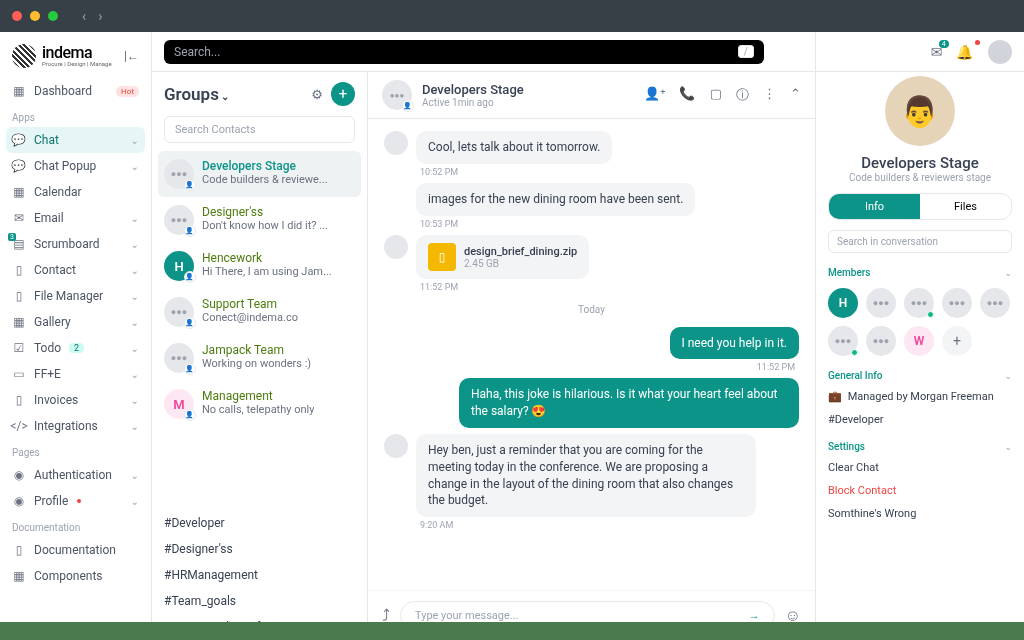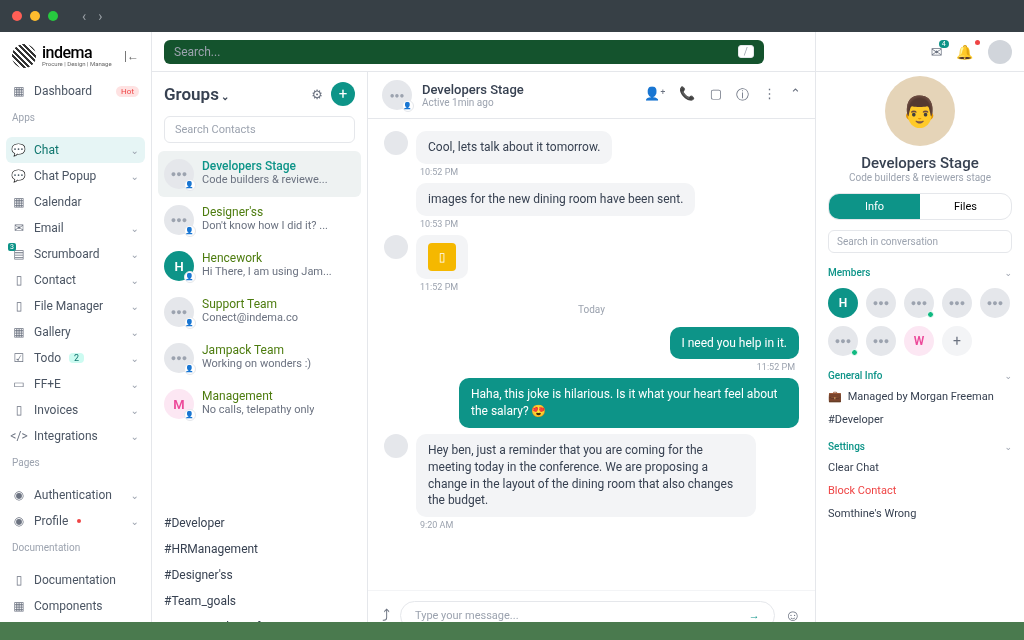--- a/index.html
+++ b/index.html
@@ -19,24 +19,24 @@
 .logo-text .t1 { font-size: 16px; font-weight: 500; letter-spacing:-0.5px; }
 .logo-text .t2 { font-size: 6px; color:#666; }
 .collapse-btn { color:#666; font-size:12px; }
 .sb-item { display: flex; align-items: center; padding: 6px 12px; font-size: 12px; color: #4b5563; cursor: pointer; gap: 8px; position: relative; }
 .sb-item.active { background: #e6f5f5; color: #0f766e; border-radius: 6px; margin: 0 6px; padding: 6px 6px; }
 .sb-item .chev { margin-left: auto; color: #9ca3af; font-size: 10px; }
 .sb-badge { background: #fee2e2; color: #ef4444; font-size: 8px; padding: 1px 5px; border-radius: 8px; margin-left: auto; }
 .sb-count { background: #ccfbf1; color: #0f766e; font-size: 9px; padding: 0 5px; border-radius: 4px; }
 .sb-btn-dot { width:4px; height:4px; background:#ef4444; border-radius:50%; display:inline-block; vertical-align:top; margin-left:1px;}
 .sb-badge-icon { position:absolute; background:#0d9488; color:#fff; font-size:7px; padding:0 2px; border-radius:2px; top:2px; left:8px; }
-.sb-section { font-size: 10px; color: #9ca3af; padding: 8px 12px 14px; }
+.sb-section { font-size: 10px; color: #9ca3af; padding: 8px 12px 4px; }
 .sb-icon { width:14px; height:14px; display:inline-flex; align-items:center; justify-content:center; color:#6b7280; font-size:12px; flex-shrink:0; }
 .topbar { position:absolute; top:32px; left:152px; right:0; height:40px; background:#fff; border-bottom:1px solid #e5e7eb; display:flex; align-items:center; padding:0 12px; gap:12px; }
-.search-box { flex:1; max-width: 600px; background:#14532d; border-radius:6px; padding:5px 10px; display:flex; align-items:flex-start; font-size:12px; color:#9ca3af; }
+.search-box { flex:1; max-width: 600px; background:#000000; border-radius:6px; padding:5px 10px; display:flex; align-items:flex-start; font-size:12px; color:#9ca3af; }
 .search-key { background:#fff; border:1px solid #e5e7eb; border-radius:3px; padding:0 5px; font-size:10px; margin-left:auto; }
 .top-icons { margin-left:auto; display:flex; align-items:center; gap:14px; }
 .top-icon { color:#6b7280; font-size:14px; position:relative; }
 .notif-badge { position:absolute; top:-4px; right:-6px; background:#0d9488; color:#fff; font-size:7px; padding:0 3px; border-radius:6px; }
 .avatar-sm { width:24px; height:24px; border-radius:50%; background:#d1d5db; }
 .groups-col { width:216px; border-right:1px solid #e5e7eb; display:flex; flex-direction:column; padding-top:40px; overflow:hidden; }
 .groups-head { display:flex; align-items:center; padding:10px 12px; gap:8px; }
 .groups-title { font-size:17px; font-weight:600; color:#374151; }
 .groups-title .dd { font-size:10px; margin-left:2px; }
 .groups-head-actions { margin-left:auto; display:flex; gap:8px; align-items:center; }
@@ -273,22 +273,22 @@
         <div class="group-item">
           <div class="grp-avatar pink">M<div class="grp-sub-avatar">👤</div></div>
           <div class="grp-text">
             <span class="grp-name">Management</span>
             <span class="grp-sub">No calls, telepathy only</span>
           </div>
         </div>
       </div>
     <div id="channels-list">
         <div class="channel-item">#Developer</div>
+        <div class="channel-item">#Designer'ss</div>
         <div class="channel-item">#HRManagement</div>
-        <div class="channel-item">#Designer'ss</div>
         <div class="channel-item">#Team_goals</div>
         <div class="channel-item">#Support_Themeforest</div>
       </div>
   </div>
 
   <div class="chat-col">
     <div class="chat-head">
       <div class="grp-avatar">
           <span style="font-size:8px;">●●●</span>
           <div class="grp-sub-avatar">👤</div>
@@ -319,20 +319,24 @@
           <div class="msg-stack">
             <div class="bubble">images for the new dining room have been sent.</div>
             <span class="msg-time">10:53 PM</span>
           </div>
         </div>
         <div class="msg-row">
           <div class="msg-avatar"></div>
           <div class="msg-stack">
             <div class="file-attach">
               <div class="file-icon">▯</div>
+              <div class="file-text">
+                <span class="file-name">design_brief_dining.zip</span>
+                <span class="file-size">2.45 GB</span>
+              </div>
             </div>
             <span class="msg-time">11:52 PM</span>
           </div>
         </div>
         <div class="day-divider">Today</div>
         <div class="msg-row right">
           <div class="msg-stack">
             <div class="bubble teal">I need you help in it.</div>
             <span class="msg-time r">11:52 PM</span>
           </div>

